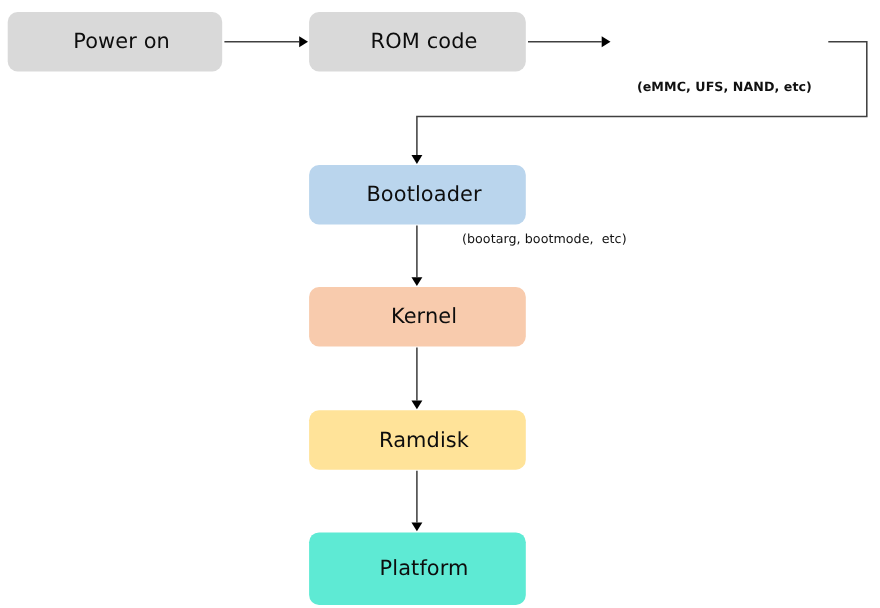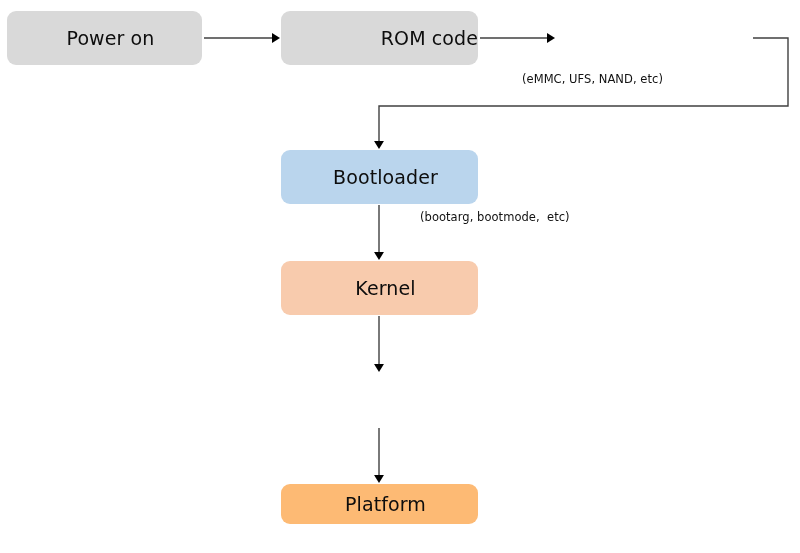--- a/index.html
+++ b/index.html
@@ -74,36 +74,39 @@
         <polygon points="379,372 374.04,364 383.96,364" class="arrow-head"></polygon>
         <path d="M 379 428 L 379 475" class="edge-line"></path>
         <polygon points="379,483 374.04,475 383.96,475" class="arrow-head"></polygon>
       </g>
   </svg>
 
   <div class="node" style="left: 7px; top: 11px; width: 195px; height: 54px; background: rgb(217, 217, 217);">
       <span>Power on</span>
     </div>
 
-  <div class="node" style="left: 281px; top: 11px; width: 197px; height: 54px; background: rgb(217, 217, 217); justify-content: flex-end;">
+  <div class="node" style="left: 281px; top: 11px; width: 197px; height: 54px; background: rgb(217, 217, 217);">
       <span>ROM code</span>
     </div>
 
 
   <div class="node" style="left: 281px; top: 150px; width: 197px; height: 54px; background: rgb(186, 213, 237); text-align: right;">
       <span>Bootloader</span>
     </div>
 
   <div class="node" style="left: 281px; top: 261px; width: 197px; height: 54px; background: rgb(248, 203, 173);">
       <span>Kernel</span>
     </div>
 
+  <div class="node" style="left: 281px; top: 373px; width: 197px; height: 54px; background: rgb(255, 227, 153);">
+      <span>Ramdisk</span>
+    </div>
 
-  <div class="node" style="left: 281px; top: 484px; width: 197px; height: 40px; background: #fdba74;">
+  <div class="node" style="left: 281px; top: 484px; width: 197px; height: 66px; background: #5eead4;">
       <span>Platform</span>
     </div>
 
-  <div class="caption" style="left: 522px; top: 74px;">(eMMC, UFS, NAND, etc)</div>
+  <div class="caption" style="left: 579px; top: 74px; font-weight: bold;">(eMMC, UFS, NAND, etc)</div>
 
   <div class="caption" style="left: 420px; top: 212px;">(bootarg, bootmode,  etc)</div>
 
 
 </div>
 
 </body></html>

